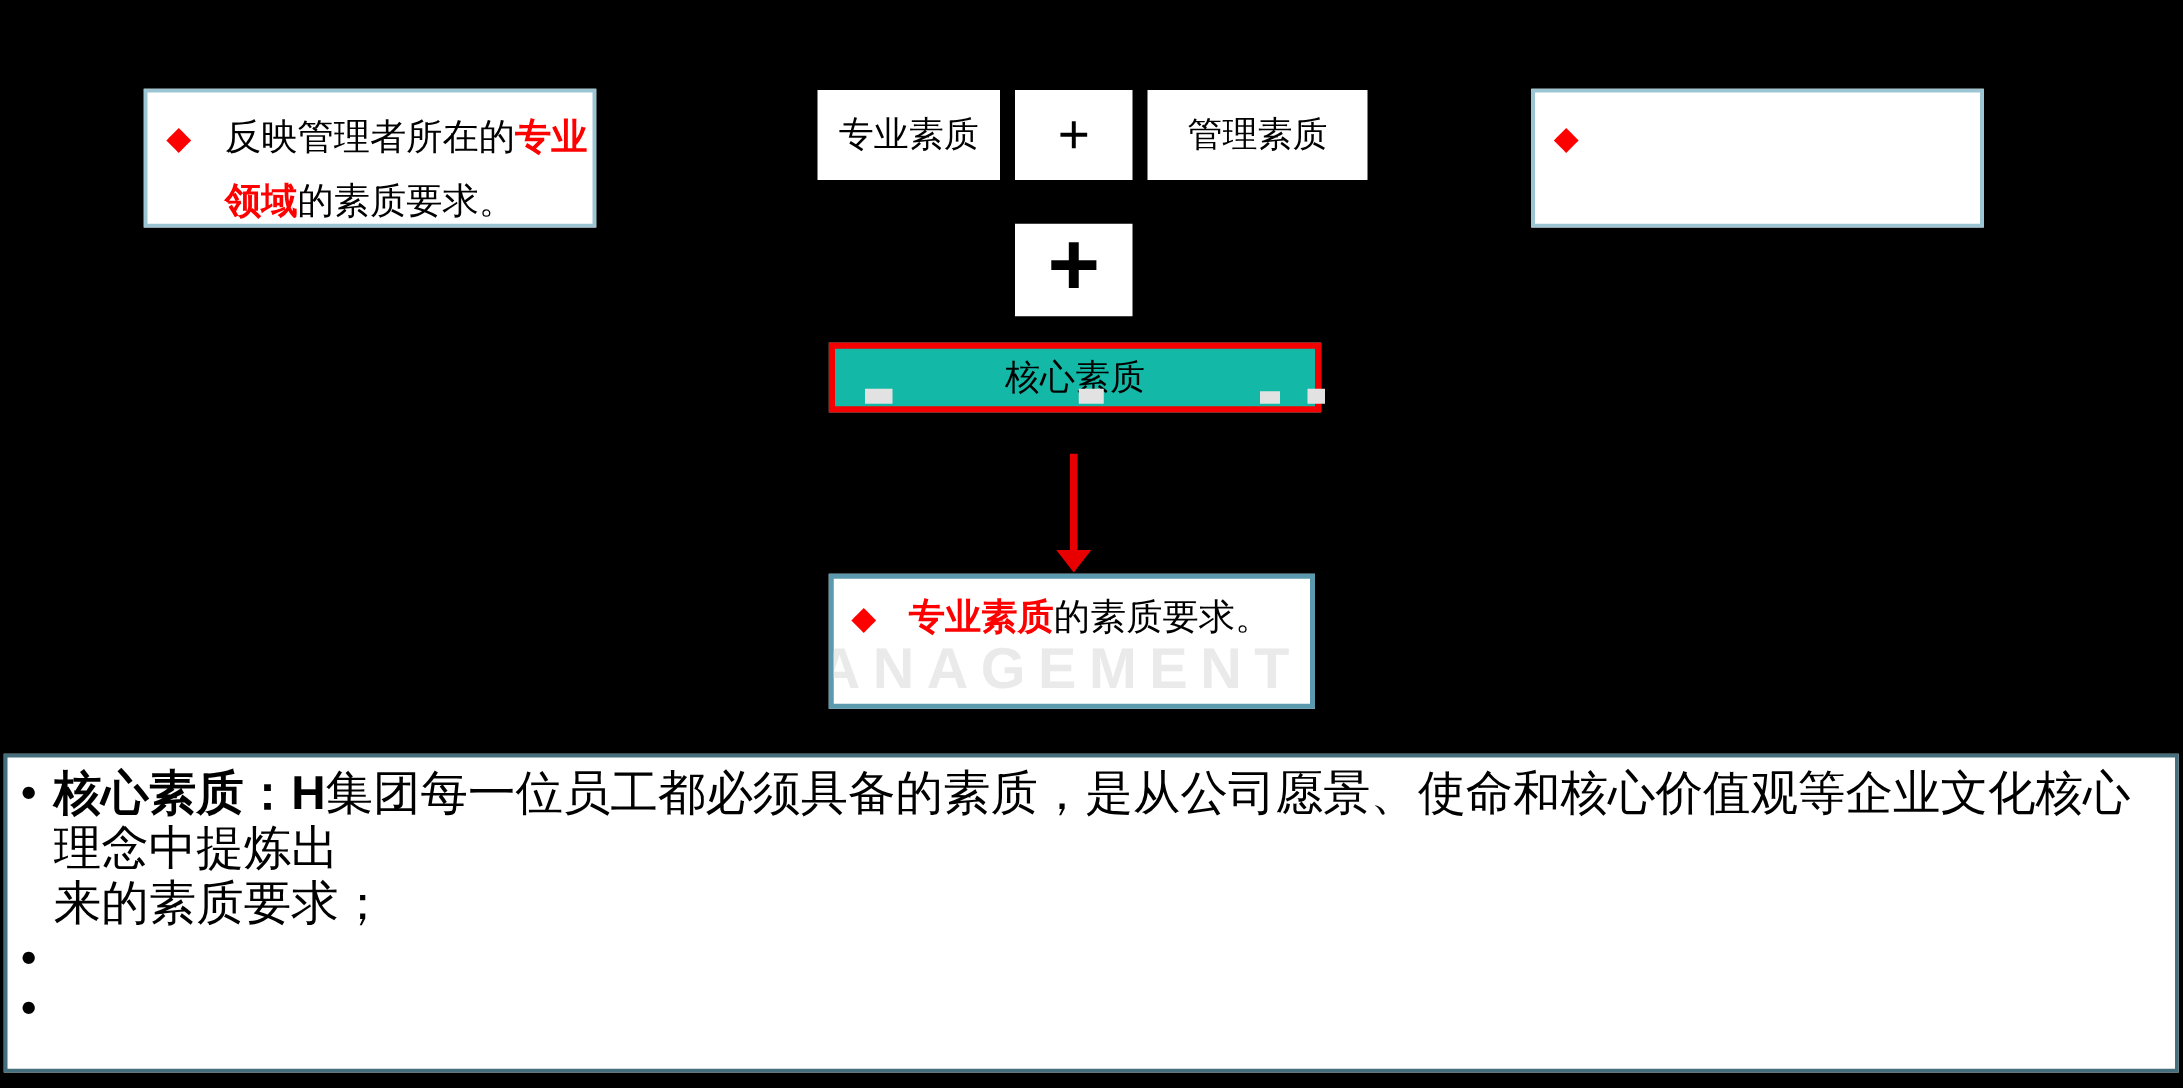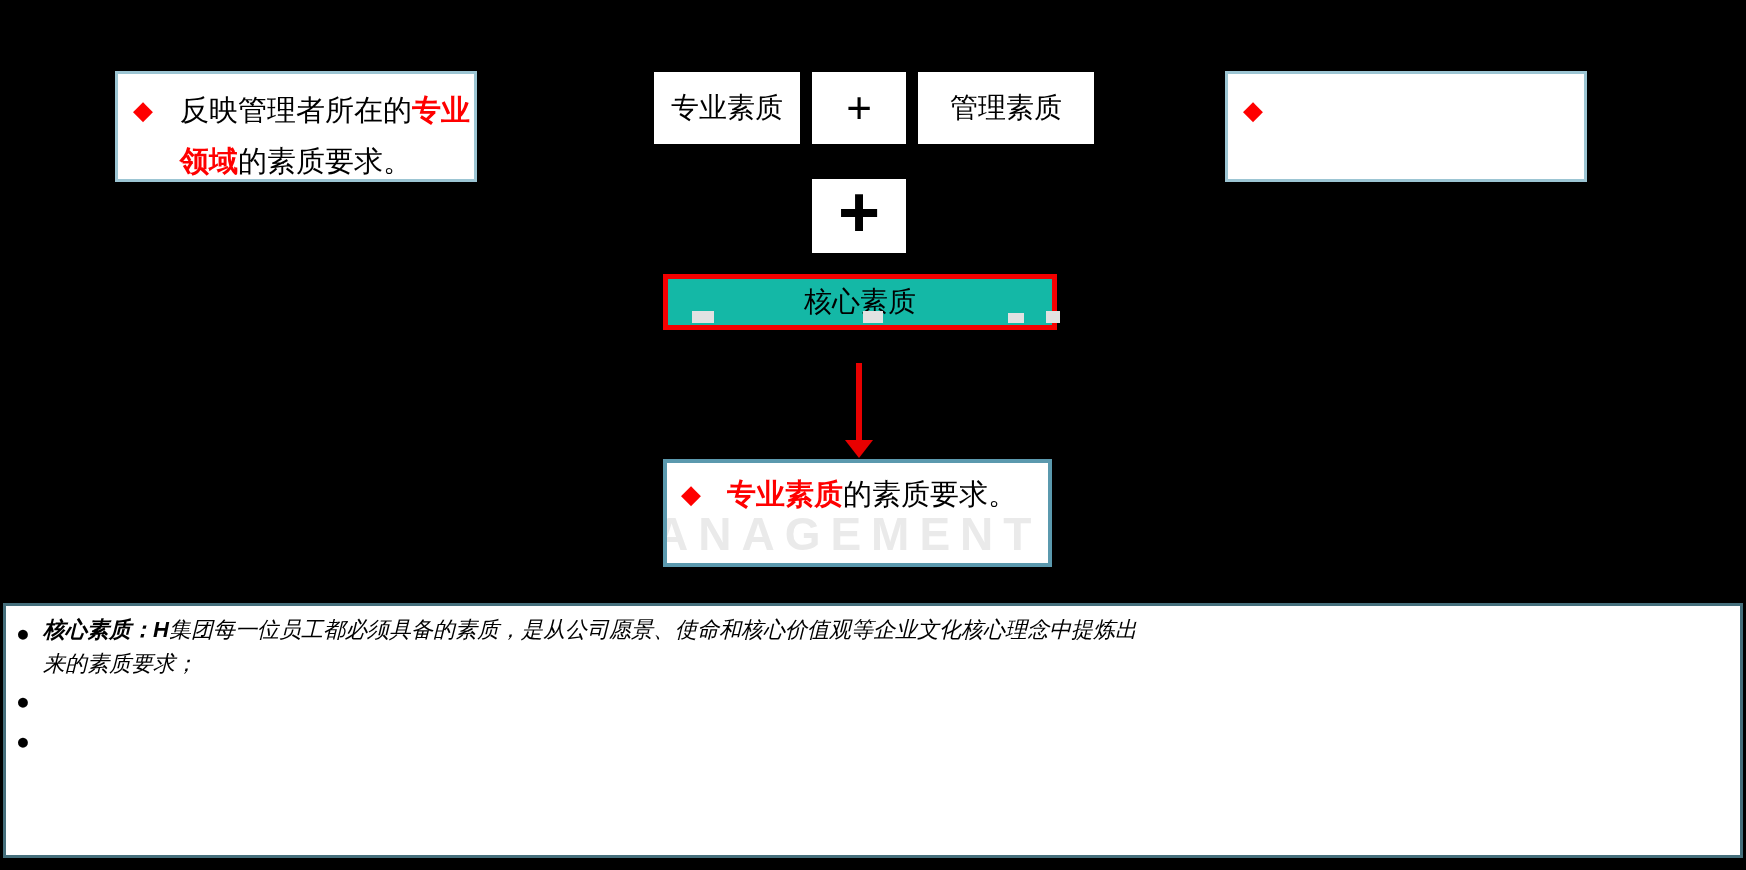--- a/index.html
+++ b/index.html
@@ -102,24 +102,23 @@
     padding:7px 16px 0 10px;
     color:#000;
   }
   .def-item{display:flex;align-items:flex-start;}
   .def-dot{
     flex:0 0 27px;width:27px;
     font-size:23px;line-height:40px;
     color:#000;
   }
   .def-text{
-    font-size:22px;
-    line-height:34px;
+    font-size:38px;
+    line-height:44px;
     white-space:pre-wrap;
-    font-style:italic;
   }
   .def-text b{font-weight:bold;}
 </style>
 </head>
 <body>
 
 <div class="stage">
 
   <div class="note-box note-left">
     <span class="diamond">◆</span>

